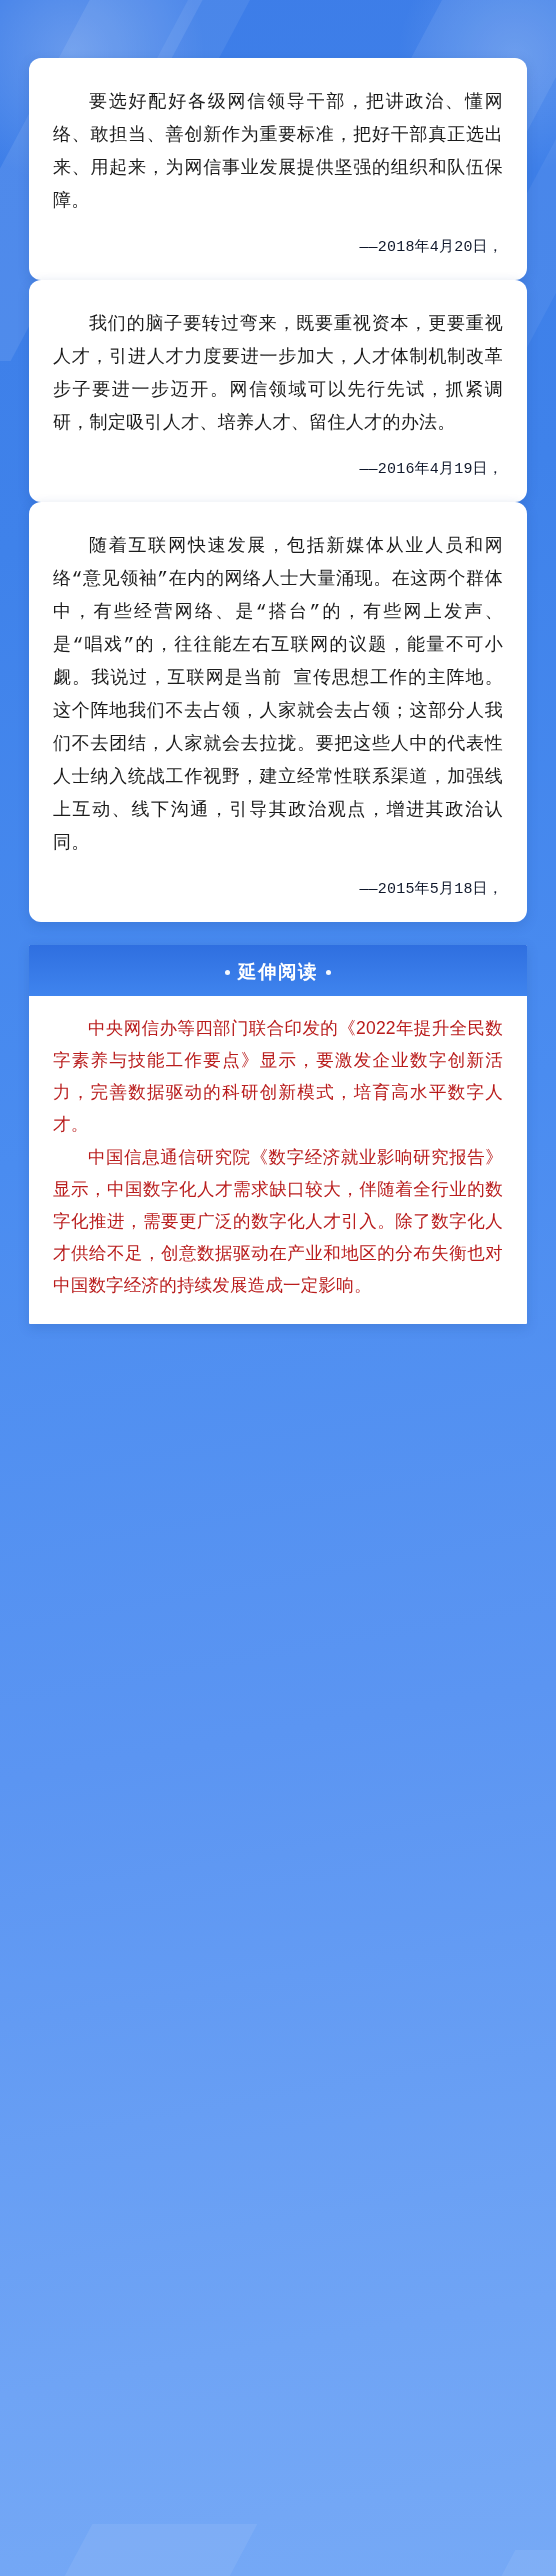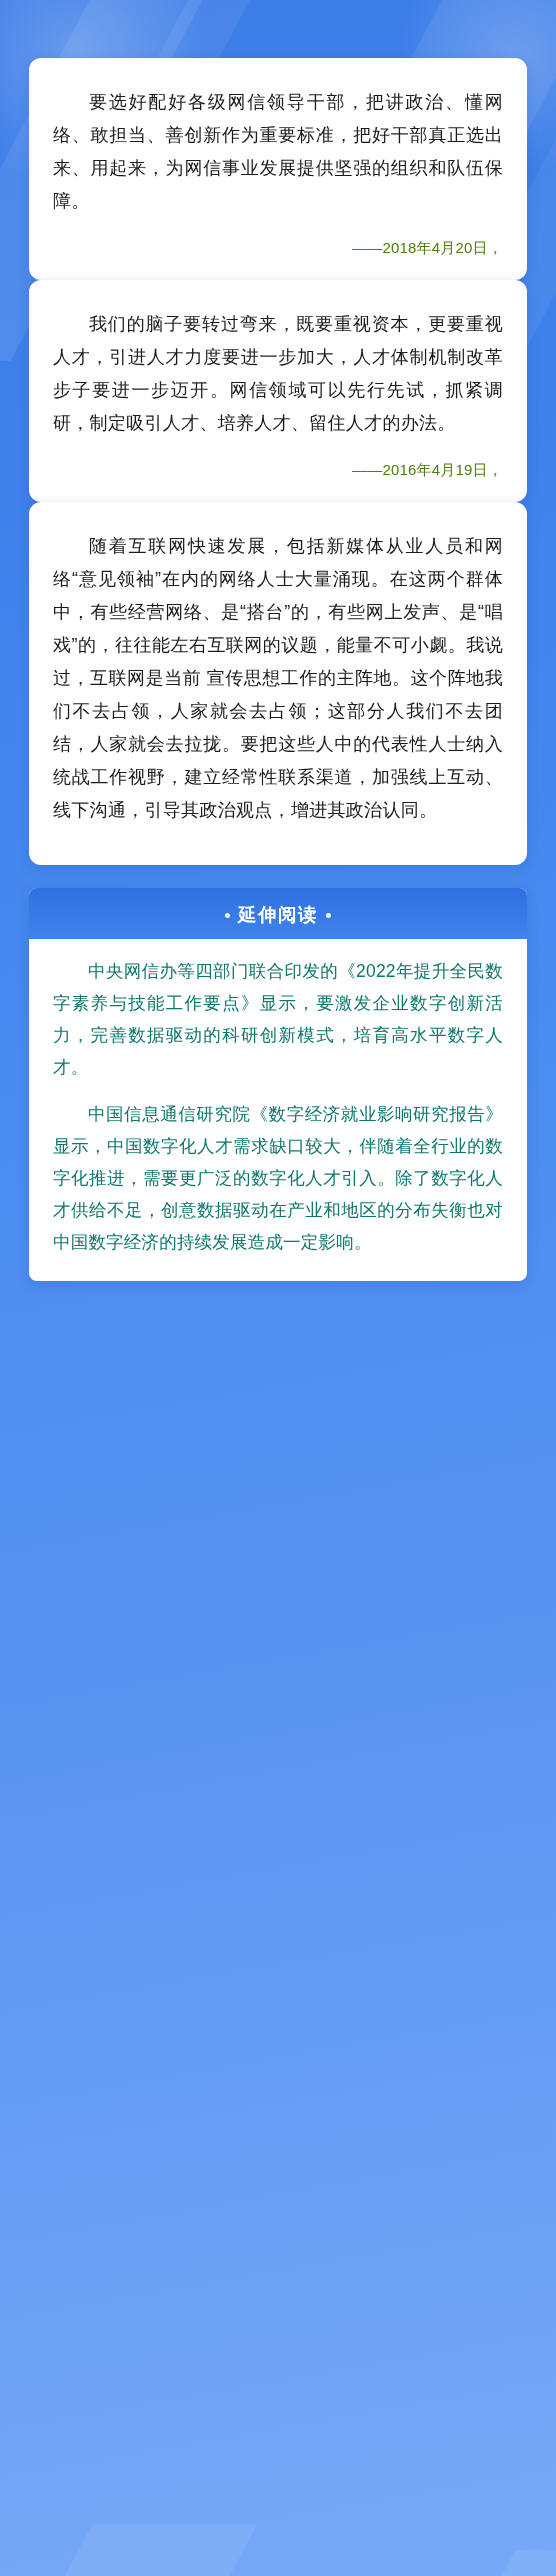--- a/index.html
+++ b/index.html
@@ -46,49 +46,50 @@
     box-sizing: border-box;
   }
 
   .card {
     position: relative;
     background: #ffffff;
     border-radius: 12px;
     box-shadow: 0 3.1px 11.3px rgba(21, 63, 140, 0.18);
     padding: 28px 24px 20.6px 24px;
     box-sizing: border-box;
+    font-family: Liberation Mono, monospace;
   }
   .card + .card { }
   .card-first { margin-top: 58px; }
 
   .quote-p {
     margin: 0;
     color: #1b1b1b;
     font-size: 18px;
     line-height: 33px;
     text-align: justify;
     text-justify: inter-ideograph;
     text-indent: 36px;
     letter-spacing: 0.3px;
   }
 
   .attrib {
     margin-top: 17.5px;
     text-align: right;
-    color: #4d7c0f;
+    color: #0f172a;
     font-size: 15px;
     line-height: 24px;
     letter-spacing: 0.2px;
   }
   .attrib-line { display: block; }
 
   
   .card-read {
     background: #ffffff;
-    border-radius: 8px;
+    border-radius: 1px;
     box-shadow: 0 3.1px 11.3px rgba(21, 63, 140, 0.18);
     padding: 0 0 23px 0;
     overflow: hidden;
     margin-top: 23px;
   }
   .read-header {
     background: linear-gradient(180deg, #2f6fe0 0%, #3f84ee 100%);
     color: #ffffff;
     text-align: center;
     padding: 13.4px 0 12.4px 0;
@@ -105,29 +106,29 @@
     background: #ffffff;
     border-radius: 50%;
     margin: 0 8.2px;
     opacity: 0.95;
   }
   .read-body {
     padding: 15.5px 24px 0 24px;
   }
   .read-p {
     margin: 0;
-    color: #0f766e;
+    color: #b91c1c;
     font-size: 17.5px;
     line-height: 32px;
     text-align: justify;
     text-justify: inter-ideograph;
     text-indent: 35px;
     letter-spacing: 0.2px;
   }
-  .read-p + .read-p { margin-top: 15px; }
+  .read-p + .read-p { margin-top: 1px; }
 </style>
 </head>
 <body>
 
 <div class="page">
 
   <div class="glow g1"></div>
   <div class="glow g2"></div>
 
   <div class="streak s1"></div>
@@ -149,20 +150,21 @@
     <div class="card">
       <p class="quote-p">我们的脑子要转过弯来，既要重视资本，更要重视人才，引进人才力度要进一步加大，人才体制机制改革步子要进一步迈开。网信领域可以先行先试，抓紧调研，制定吸引人才、培养人才、留住人才的办法。</p>
       <div class="attrib">
         <span class="attrib-line">——2016年4月19日，</span>
       </div>
     </div>
 
     <div class="card">
       <p class="quote-p">随着互联网快速发展，包括新媒体从业人员和网络“意见领袖”在内的网络人士大量涌现。在这两个群体中，有些经营网络、是“搭台”的，有些网上发声、是“唱戏”的，往往能左右互联网的议题，能量不可小觑。我说过，互联网是当前 宣传思想工作的主阵地。这个阵地我们不去占领，人家就会去占领；这部分人我们不去团结，人家就会去拉拢。要把这些人中的代表性人士纳入统战工作视野，建立经常性联系渠道，加强线上互动、线下沟通，引导其政治观点，增进其政治认同。</p>
       <div class="attrib">
+        <span class="attrib-line">——2015年5月18日，</span>
       </div>
     </div>
 
     <div class="card-read">
       <div class="read-header">
         <span class="deco"></span><span>延伸阅读</span><span class="deco"></span>
       </div>
       <div class="read-body">
         <p class="read-p">中央网信办等四部门联合印发的《2022年提升全民数字素养与技能工作要点》显示，要激发企业数字创新活力，完善数据驱动的科研创新模式，培育高水平数字人才。</p>
         <p class="read-p">中国信息通信研究院《数字经济就业影响研究报告》显示，中国数字化人才需求缺口较大，伴随着全行业的数字化推进，需要更广泛的数字化人才引入。除了数字化人才供给不足，创意数据驱动在产业和地区的分布失衡也对中国数字经济的持续发展造成一定影响。</p>

